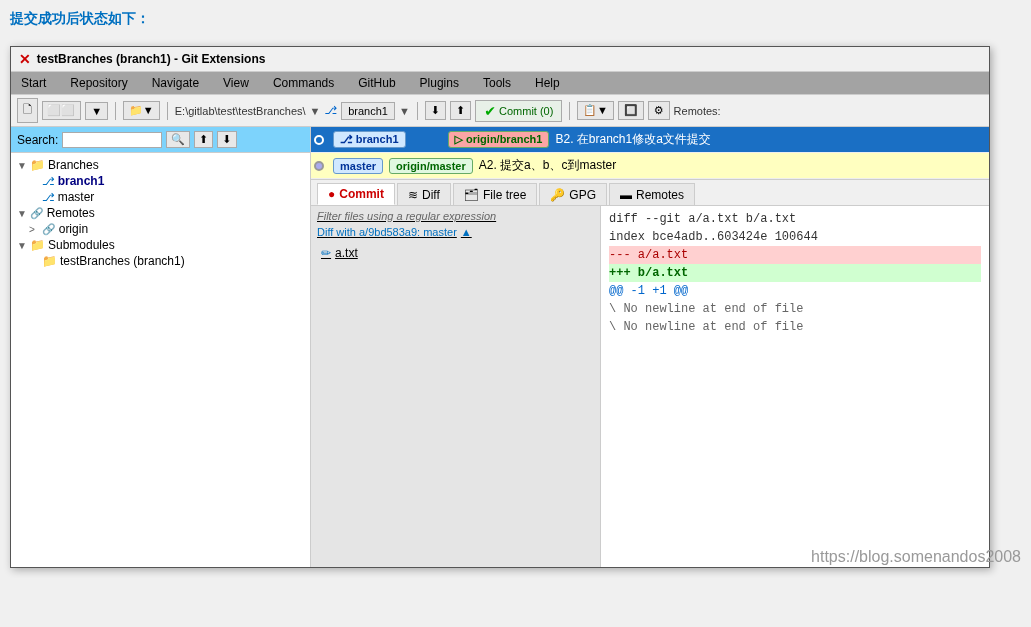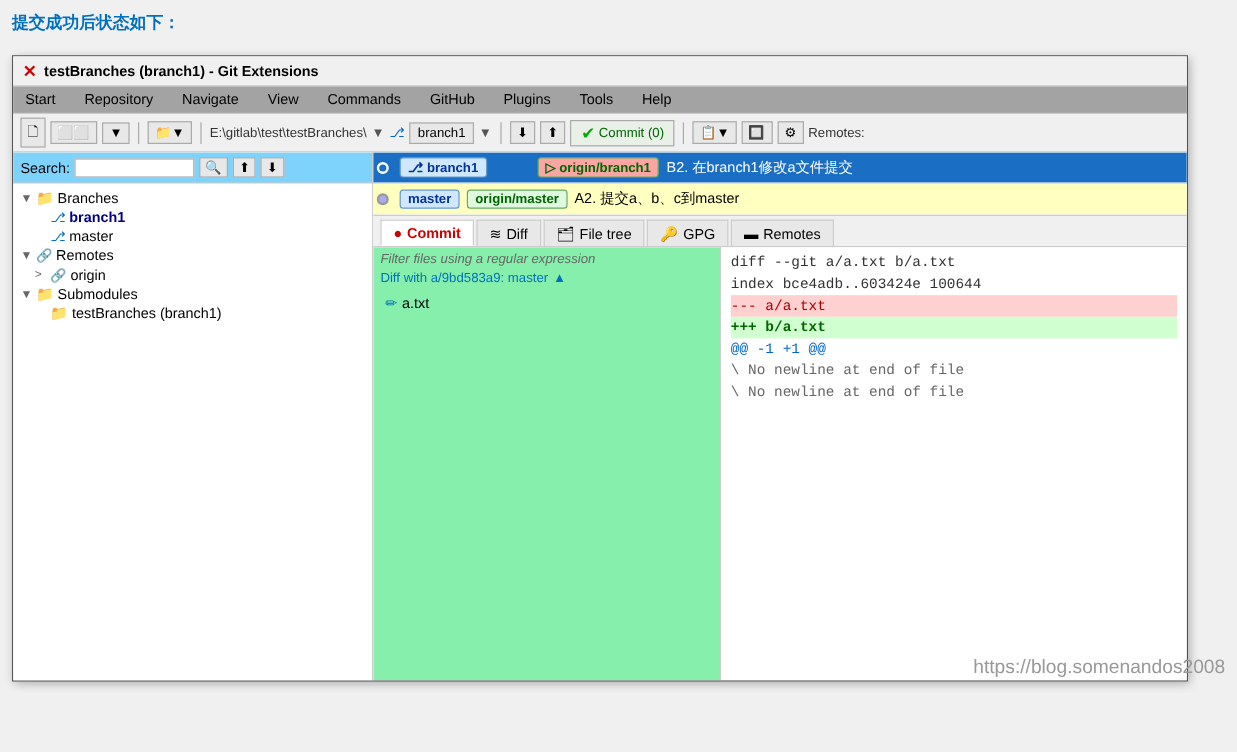--- a/index.html
+++ b/index.html
@@ -256,23 +256,24 @@
     }
     .bottom-content {
       display: flex;
       flex: 1;
       overflow: hidden;
     }
     .file-list-panel {
       width: 290px;
       border-right: 1px solid #ccc;
       padding: 4px 6px;
-      background: #86efac;
+      background: #e5e5e5;
       font-size: 12px;
       overflow-y: auto;
+      text-decoration: underline;
     }
     .filter-hint {
       font-size: 11px;
       color: #666;
       font-style: italic;
       margin-bottom: 4px;
     }
     .diff-with {
       color: #0070c0;
       font-size: 11px;

